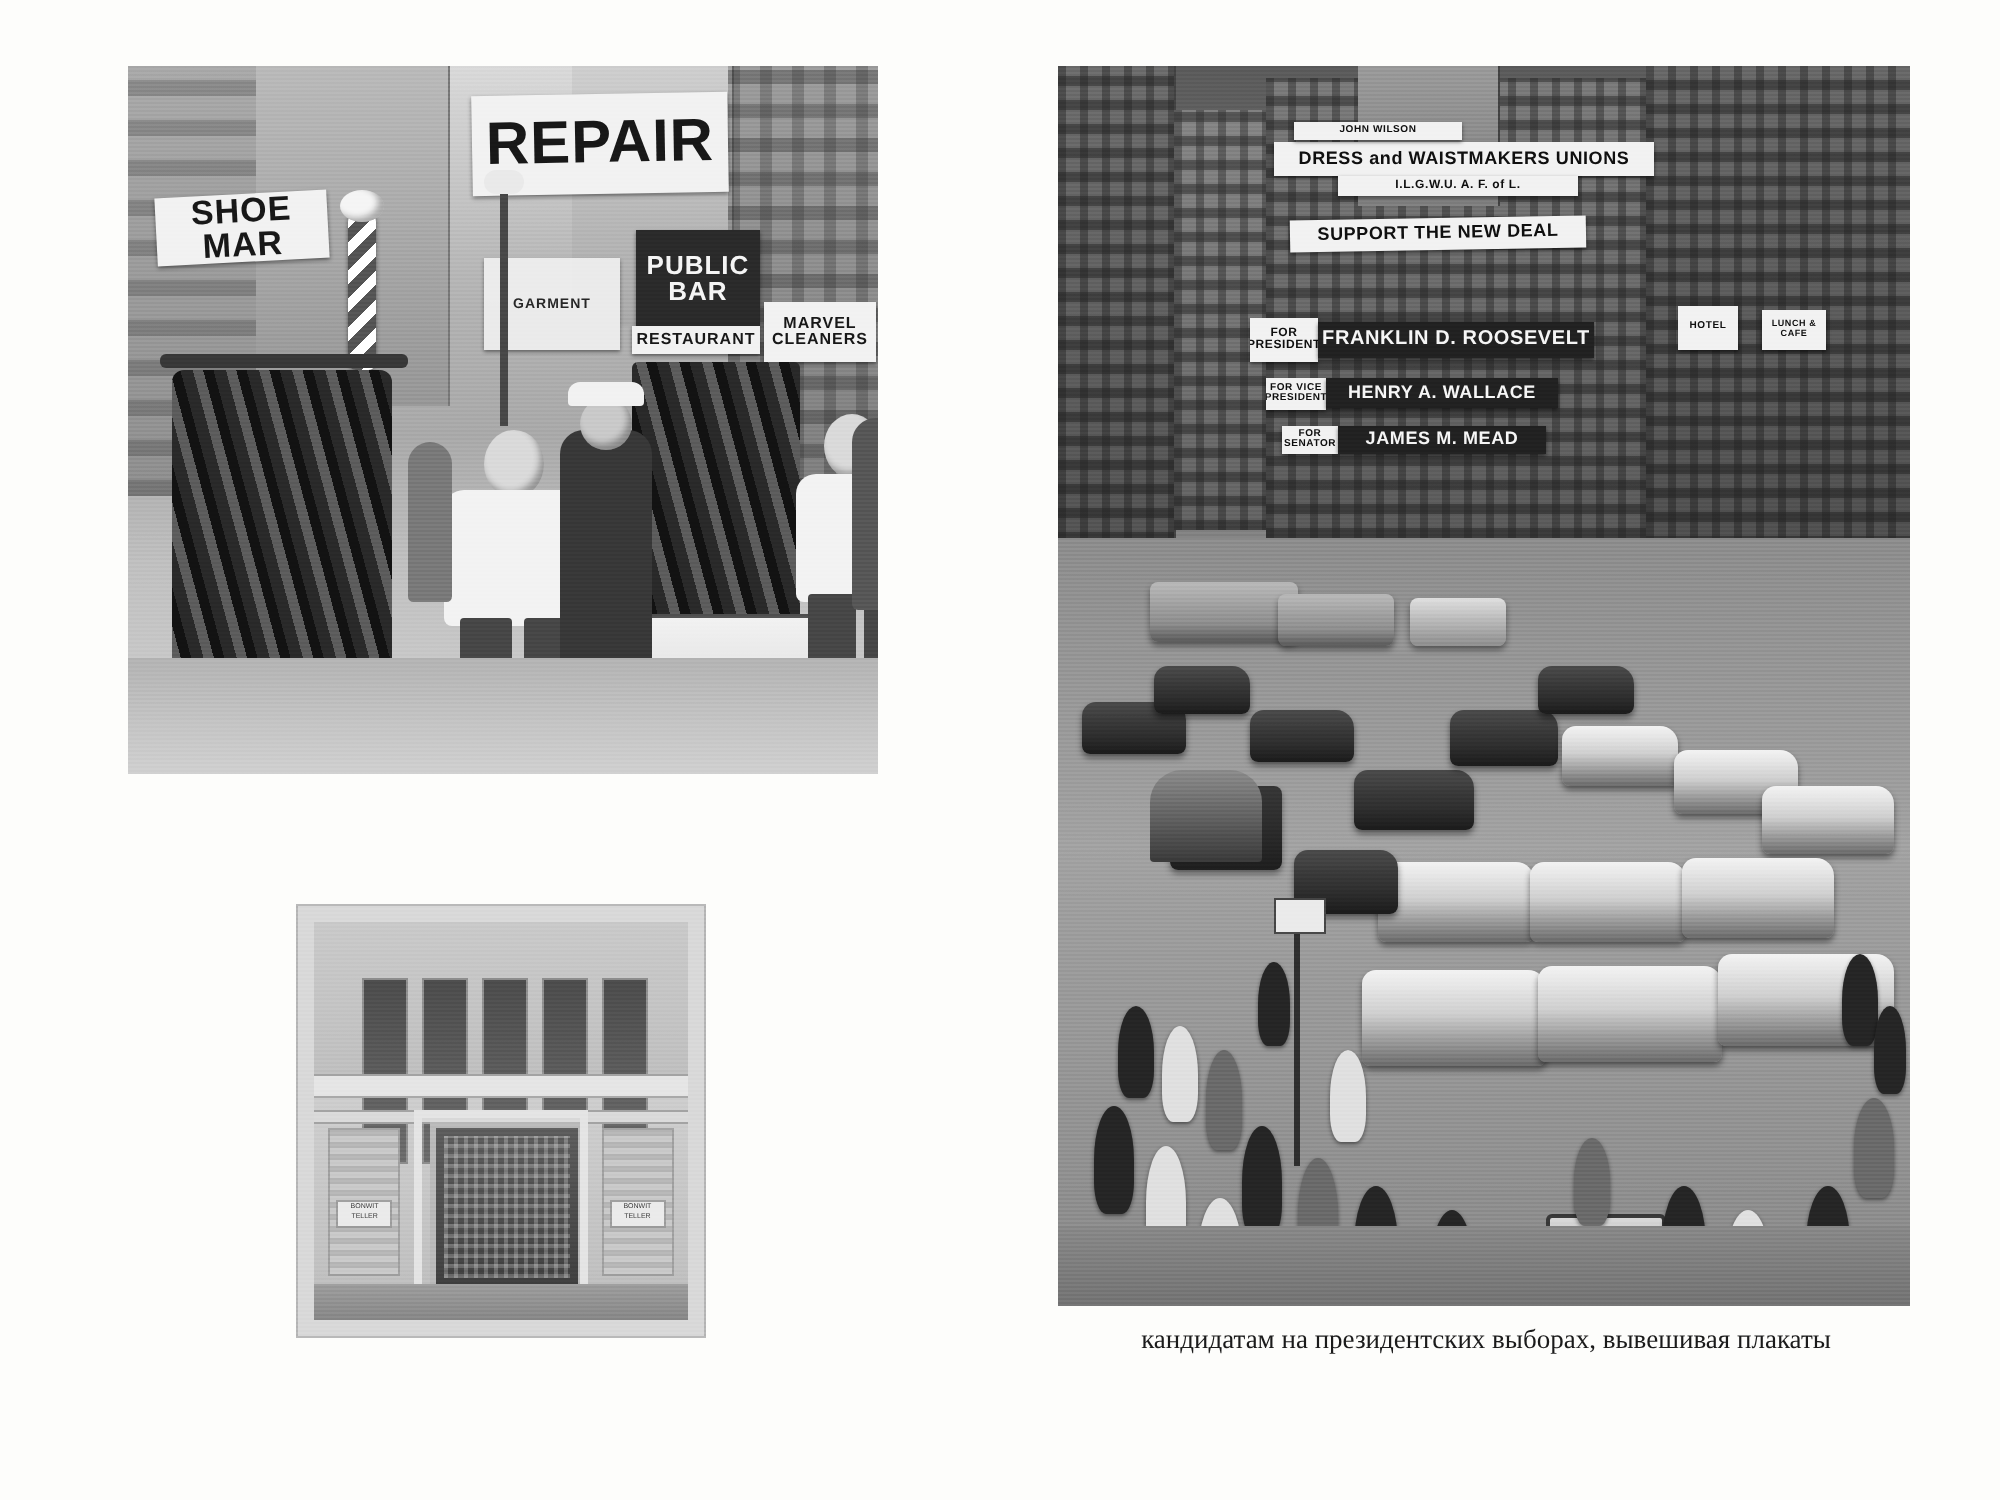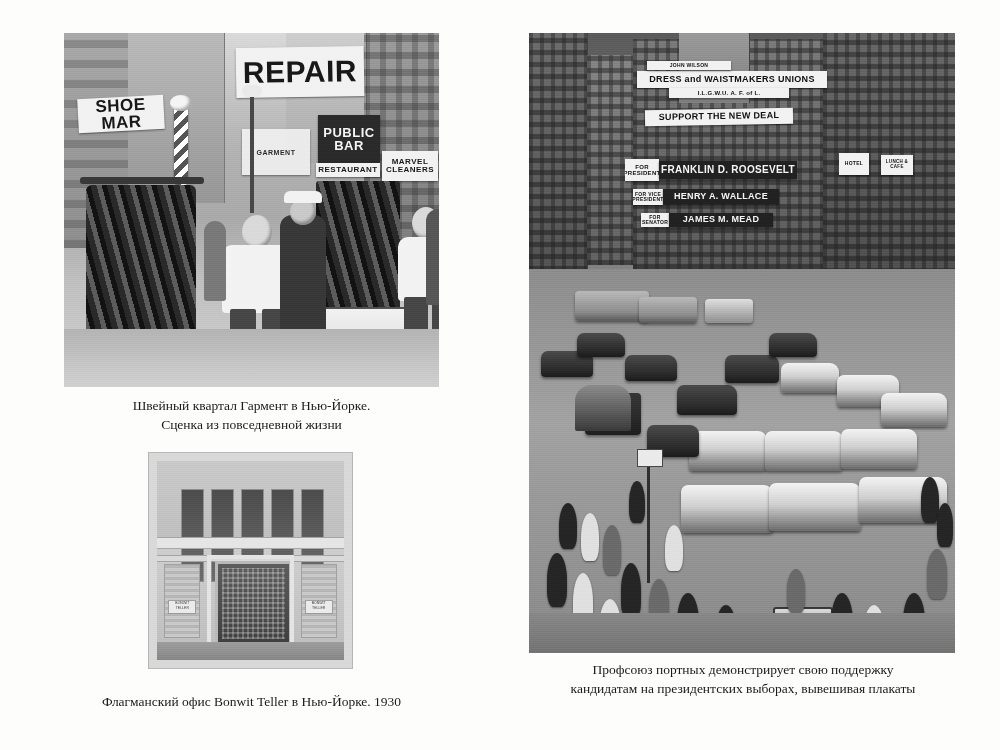--- a/index.html
+++ b/index.html
@@ -391,24 +391,20 @@
 
       <div class="p1-dark-fig" style="left:362px;top:176px;width:30px;height:96px;background:#5a5853;"></div>
 
       <div class="p1-dark-fig" style="left:140px;top:188px;width:22px;height:80px;background:#7b7974;"></div>
 
       <div class="p1-road"></div>
       <div class="grain"></div>
     </div>
   </div>
 
-  <div class="caption" id="cap-garment-district">
-    <div>Швейный квартал Гармент в Нью-Йорке.</div>
-    <div>Сценка из повседневной жизни</div>
-  </div>
 
   <div id="fig-bonwit">
     <div class="photo" style="filter:grayscale(100%) contrast(98%) brightness(103%);">
       <div class="p2-mat"></div>
       <div class="p2-inner">
         <div class="p2-upper"></div>
 
         <div class="p2-win" style="left:13%;"></div>
         <div class="p2-win" style="left:29%;"></div>
         <div class="p2-win" style="left:45%;"></div>
@@ -432,23 +428,20 @@
         <div class="p2-plaque" style="right:6%;top:70%;width:14%;height:6%;">
           <span>BONWIT TELLER</span>
         </div>
 
         <div class="p2-base"></div>
       </div>
       <div class="grain"></div>
     </div>
   </div>
 
-  <div class="caption" id="cap-bonwit">
-    <div>Флагманский офис Bonwit Teller в Нью-Йорке. 1930</div>
-  </div>
 
   <div id="fig-union">
     <div class="photo">
       <div class="p3-bg"></div>
 
       <div class="p3-bldg" style="left:0;top:0;width:58px;height:250px;">
         <div class="p3-windows"></div>
       </div>
       <div class="p3-bldg" style="left:58px;top:22px;width:46px;height:210px;background:linear-gradient(180deg,#878580 0%,#65635e 100%);">
         <div class="p3-windows"></div>
@@ -561,17 +554,16 @@
       <div class="p3-ped mid" style="left:258px;top:536px;width:18px;height:44px;"></div>
       <div class="p3-ped" style="left:286px;top:604px;width:24px;height:16px;border-radius:50%;"></div>
 
       <div style="position:absolute;left:0;right:0;bottom:0;height:40px;background:linear-gradient(180deg,#8a8883 0%,#757370 100%);"></div>
 
       <div class="grain"></div>
     </div>
   </div>
 
   <div class="caption" id="cap-union">
-    <div>Профсоюз портных демонстрирует свою поддержку</div>
     <div>кандидатам на президентских выборах, вывешивая плакаты</div>
   </div>
 
 </div>
 
 </body></html>

